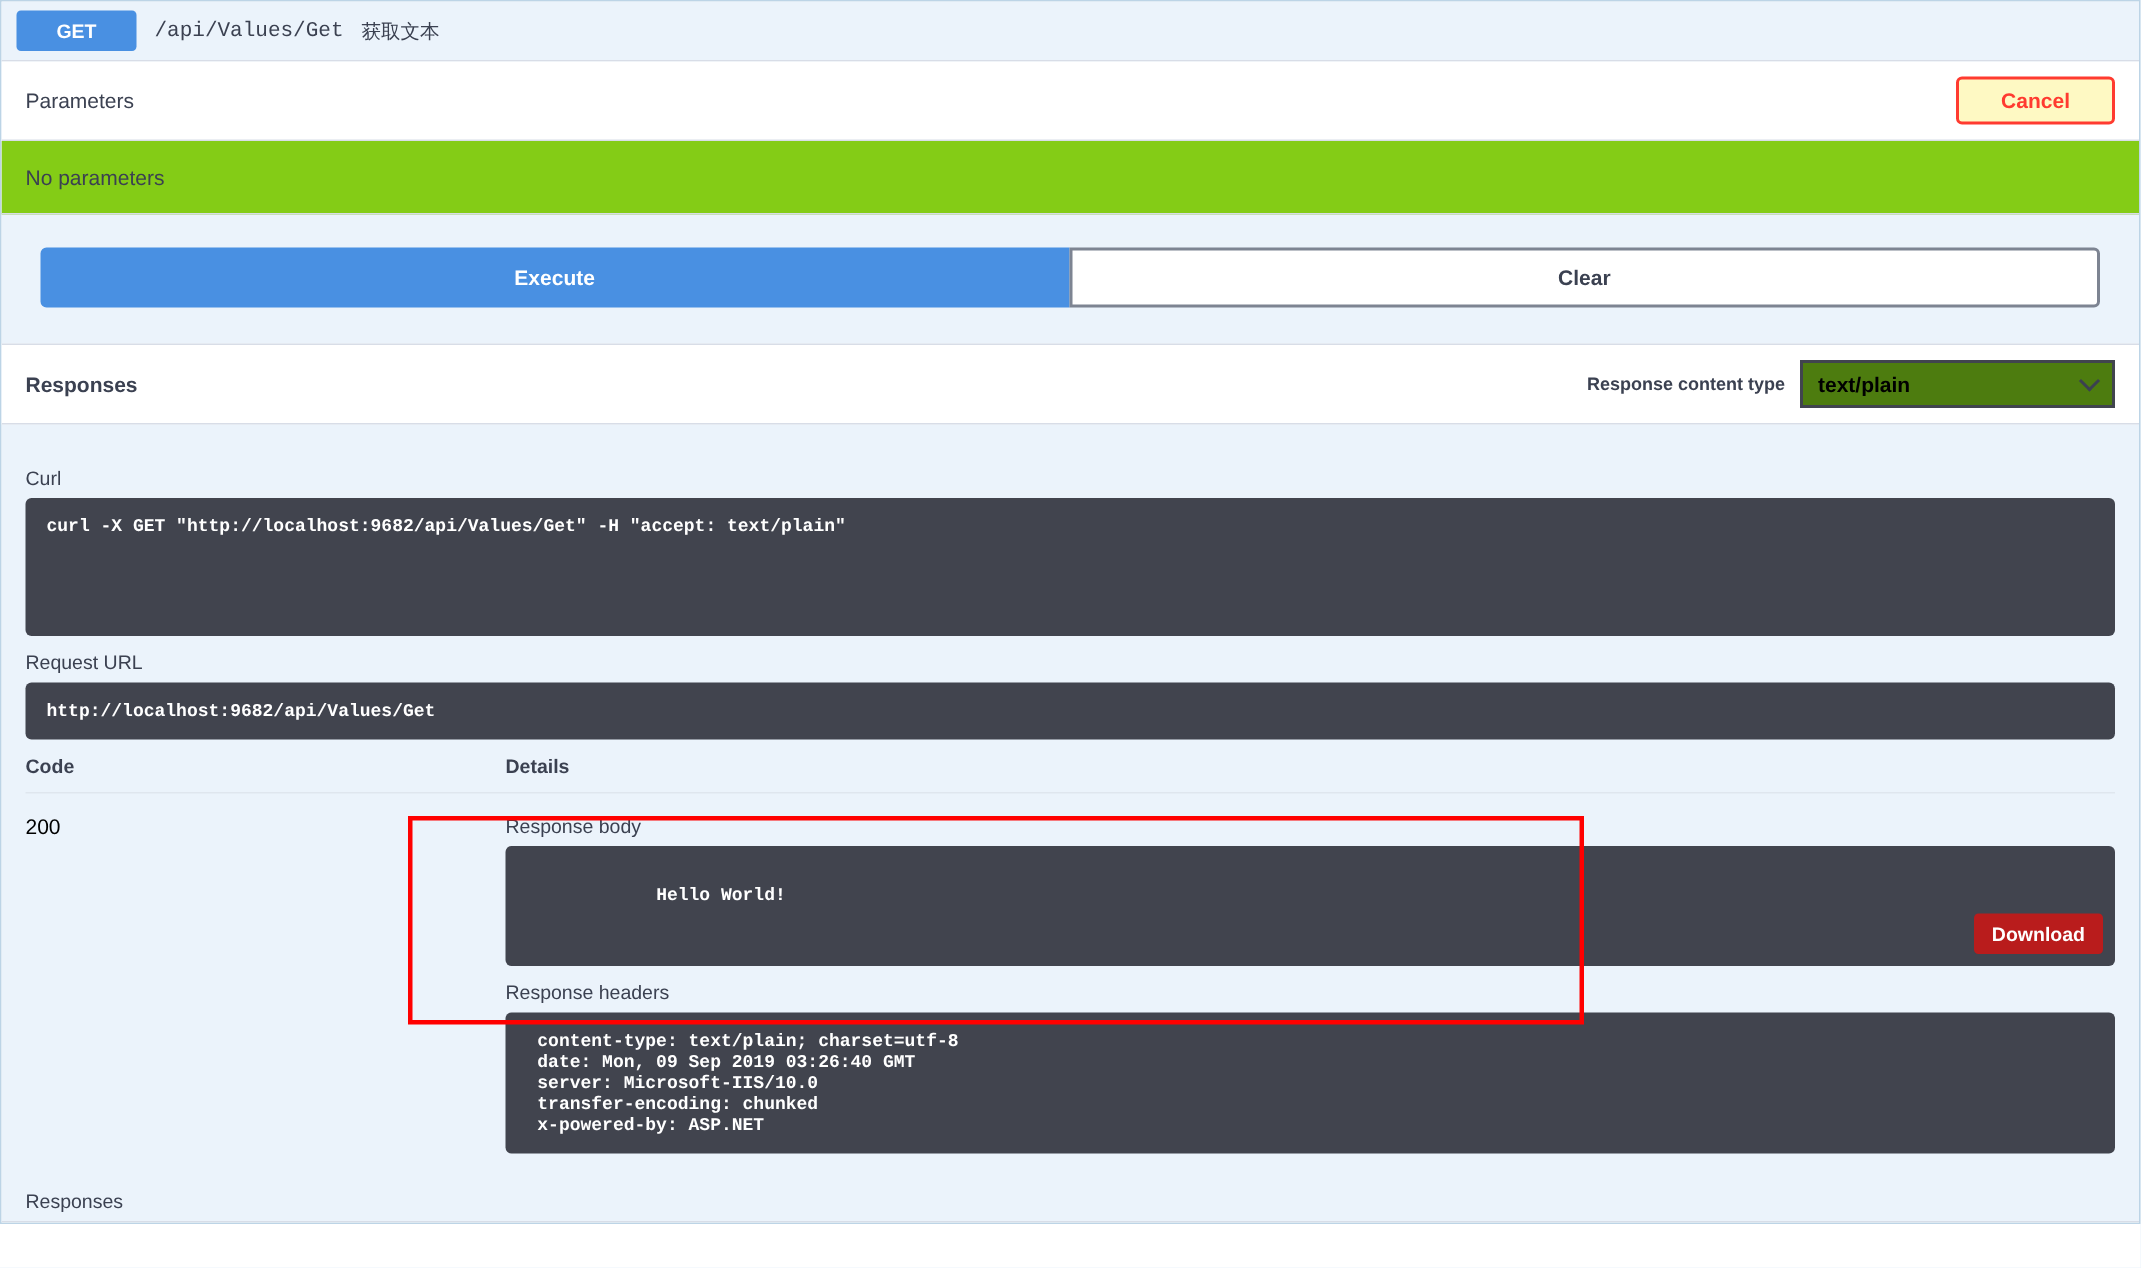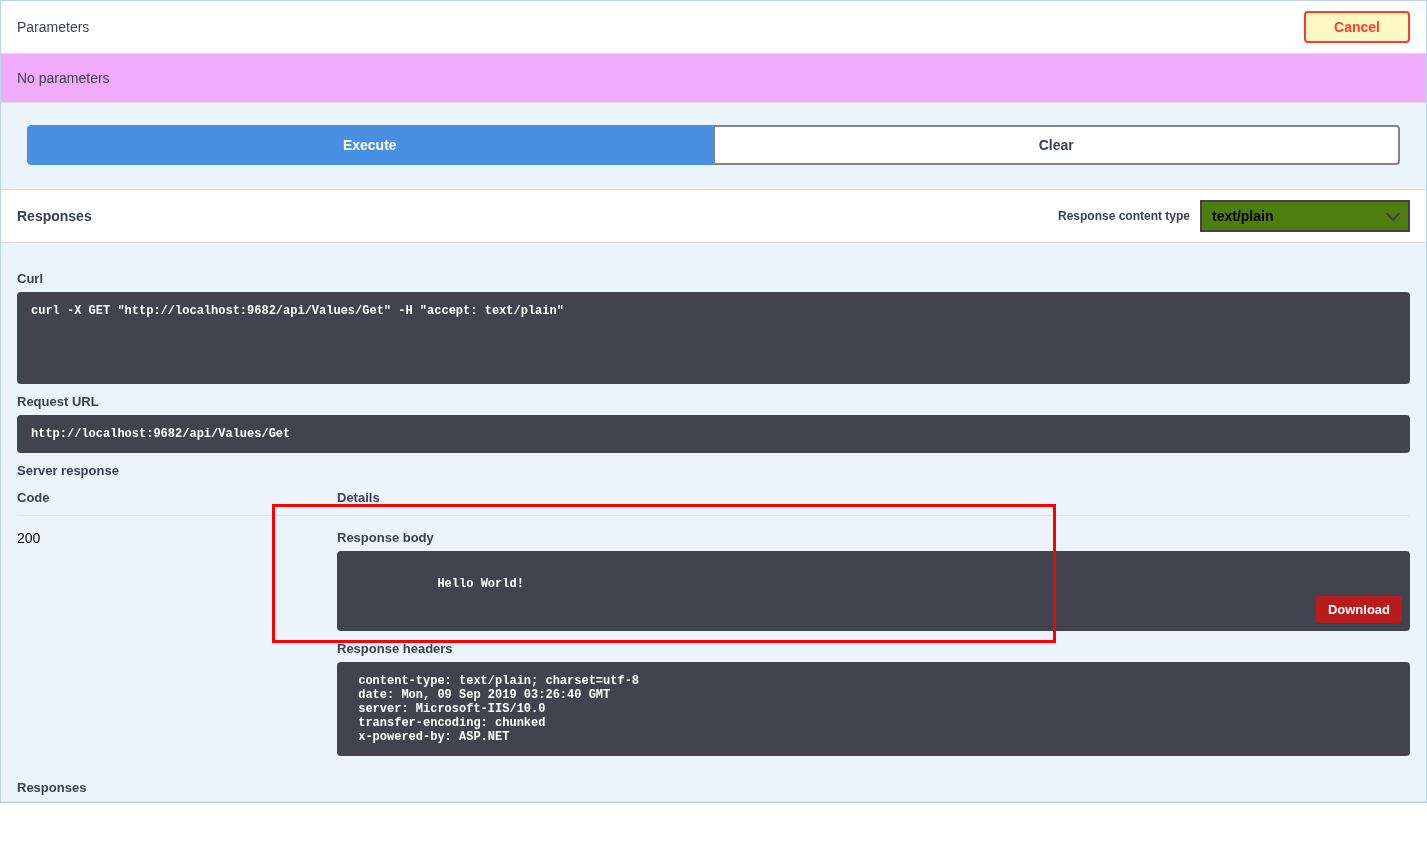--- a/index.html
+++ b/index.html
@@ -64,21 +64,21 @@
     font-size: 14px;
     font-weight: 700;
     border-radius: 4px;
     cursor: pointer;
   }
 
   .noparams {
     padding: 16px;
     font-size: 14px;
     color: #3b4151;
-    background: #f0abfc;
+    background: #84cc16;
     border-bottom: 1px solid #d8dde7;
   }
 
   .btn-row {
     display: flex;
     padding: 22px 26px 24px 26px;
     gap: 0;
   }
   .btn-execute, .btn-clear {
     flex: 1;
@@ -143,21 +143,21 @@
     width: 8px; height: 8px;
     border-right: 2px solid #3b4151;
     border-bottom: 2px solid #3b4151;
     transform: translateY(-70%) rotate(45deg);
     pointer-events: none;
   }
 
   .responses-body { padding: 18px 16px 6px 16px; }
   .block-label {
     font-size: 13px;
-    font-weight: 700;
+    font-weight: 400;
     margin: 10px 0 6px 0;
     color: #3b4151;
   }
   .code-block {
     background: #41444e;
     color: #fff;
     padding: 12px 14px;
     border-radius: 4px;
     font-family: "SimSun","NSimSun","Consolas","Courier New",monospace;
     font-size: 12px;
@@ -208,20 +208,25 @@
 
   .responses-footer { padding: 0 16px 0 16px; }
   .responses-footer .block-label { margin-top:18px; }
 
   .inner-rel { position: relative; }
 </style>
 </head>
 <body>
 
 <div class="opblock">
+  <div class="opblock-summary">
+    <span class="method-badge">GET</span>
+    <span class="path">/api/Values/Get</span>
+    <span class="summary-desc">获取文本</span>
+  </div>
 
   <div class="section-header">
     <h4>Parameters</h4>
     <button class="btn-cancel">Cancel</button>
   </div>
 
   <div class="noparams">No parameters</div>
 
   <div class="btn-row">
     <button class="btn-execute">Execute</button>
@@ -240,21 +245,20 @@
     </div>
   </div>
 
   <div class="responses-body inner-rel">
     <div class="block-label">Curl</div>
     <pre class="code-block curl-block">curl -X GET "http://localhost:9682/api/Values/Get" -H "accept: text/plain"</pre>
 
     <div class="block-label">Request URL</div>
     <pre class="code-block url-block">http://localhost:9682/api/Values/Get</pre>
 
-    <div class="block-label">Server response</div>
 
     <div class="tbl">
       <div class="tbl-head">
         <div class="col-code">Code</div>
         <div class="col-details">Details</div>
       </div>
       <div class="tbl-row">
         <div class="code-cell">200</div>
         <div class="details-cell inner-rel">
 

